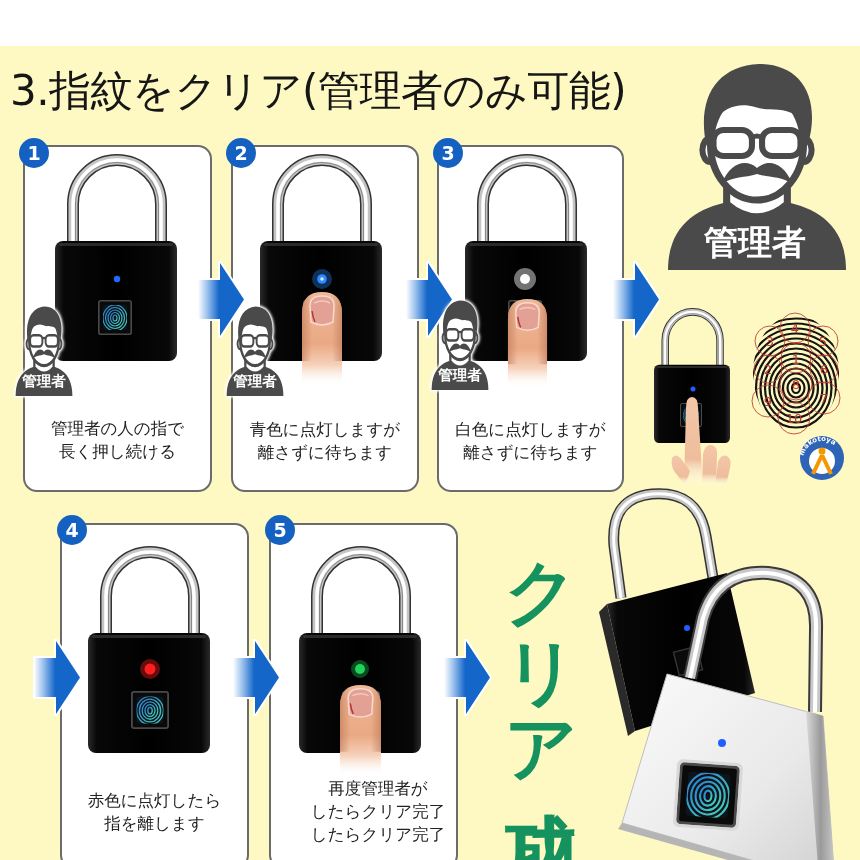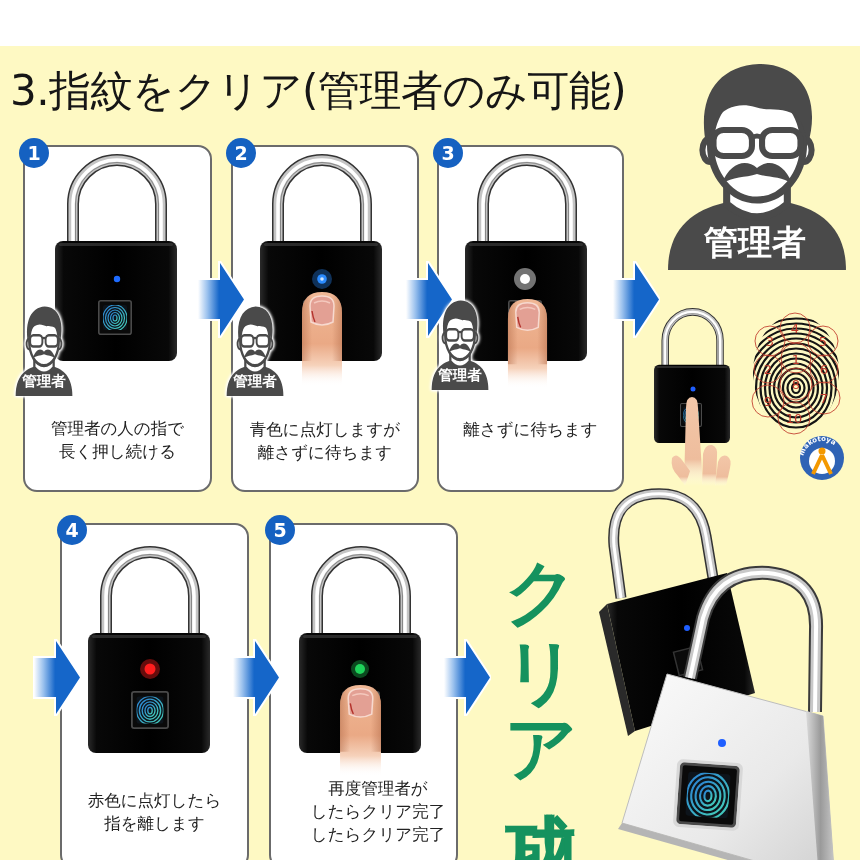--- a/index.html
+++ b/index.html
@@ -55,20 +55,21 @@
     </div>
   </div>
   <div class="box" style="left:231px;top:99px;width:188px;height:347px;">
     <div class="caption" style="top:271px;">
       <div>青色に点灯しますが</div>
       <div>離さずに待ちます</div>
     </div>
   </div>
   <div class="box" style="left:437px;top:99px;width:187px;height:347px;">
     <div class="caption" style="top:271px;">
+      <div>白色に点灯しますが</div>
       <div>離さずに待ちます</div>
     </div>
   </div>
   <div class="box" style="left:60px;top:477px;width:189px;height:346px;">
     <div class="caption" style="top:264px;">
       <div>赤色に点灯したら</div>
       <div>指を離します</div>
     </div>
   </div>
   <div class="box" style="left:269px;top:477px;width:189px;height:346px;">

